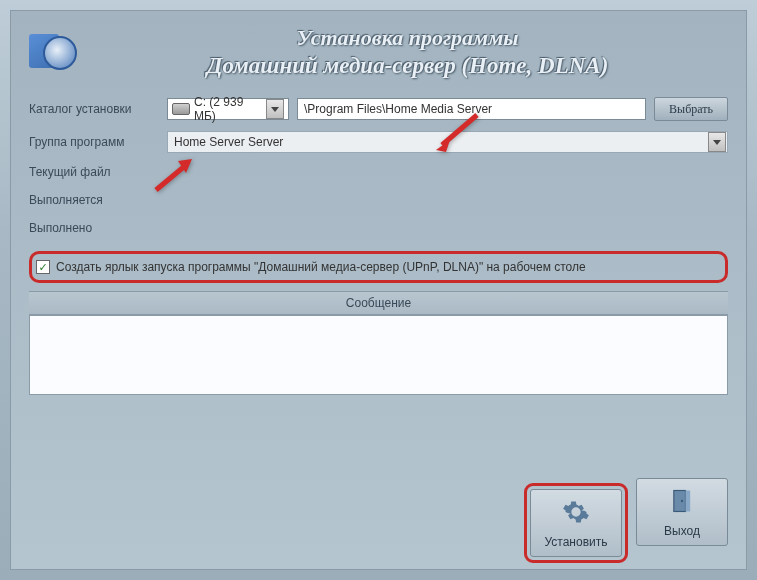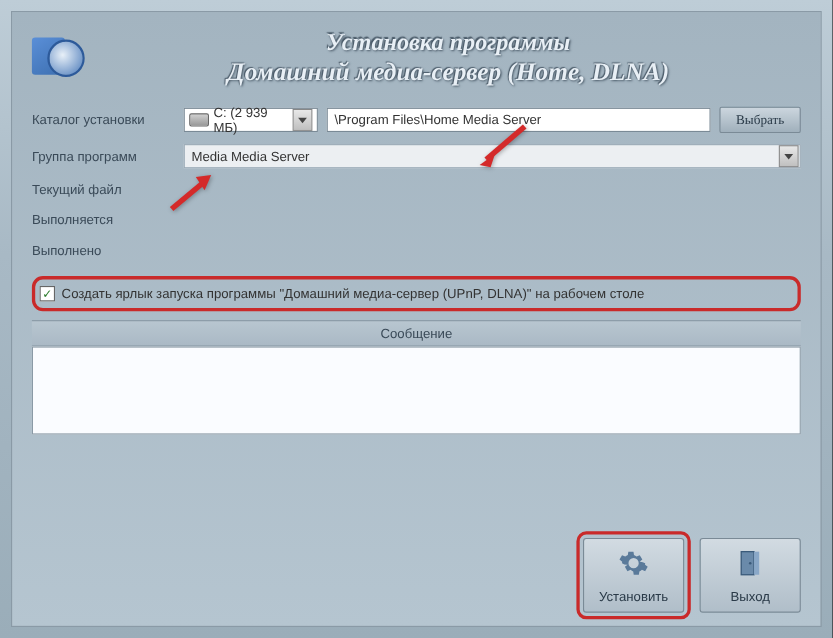--- a/index.html
+++ b/index.html
@@ -182,20 +182,21 @@
   justify-content: center;
   gap: 6px;
   cursor: pointer;
   color: #2a3a48;
   font-size: 12px;
 }
 .big-btn.install {
   outline: 3px solid #c92a2a;
   outline-offset: 3px;
   border-radius: 3px;
+  margin-top: 11px;
 }
 .gear-icon svg, .door-icon svg { width: 28px; height: 28px; }
 .arrow {
   position: absolute;
   z-index: 10;
   pointer-events: none;
 }
 .arrow svg { filter: drop-shadow(1px 1px 2px rgba(0,0,0,0.3)); }
 </style>
 </head>
@@ -226,21 +227,21 @@
         <span>\Program Files\Home Media Server</span>
       </div>
       <div class="btn">
         <span>Выбрать</span>
       </div>
     </div>
 
     <div class="form-row">
       <div class="form-label">Группа программ</div>
       <div class="combo">
-        <span>Media Media Server</span>
+        <span>Home Server Server</span>
         <div class="dropdown-btn"></div>
       </div>
     </div>
 
     <div class="form-row">
       <div class="form-label">Текущий файл</div>
       <div class="field-blank"></div>
     </div>
 
     <div class="form-row">

